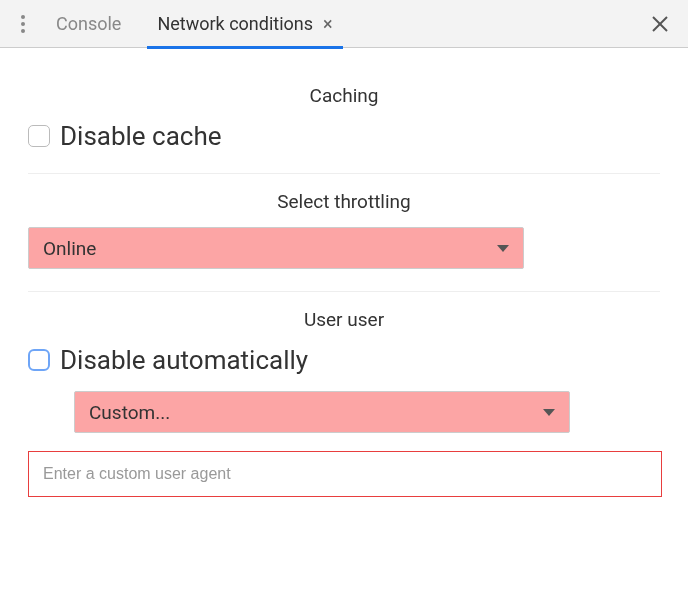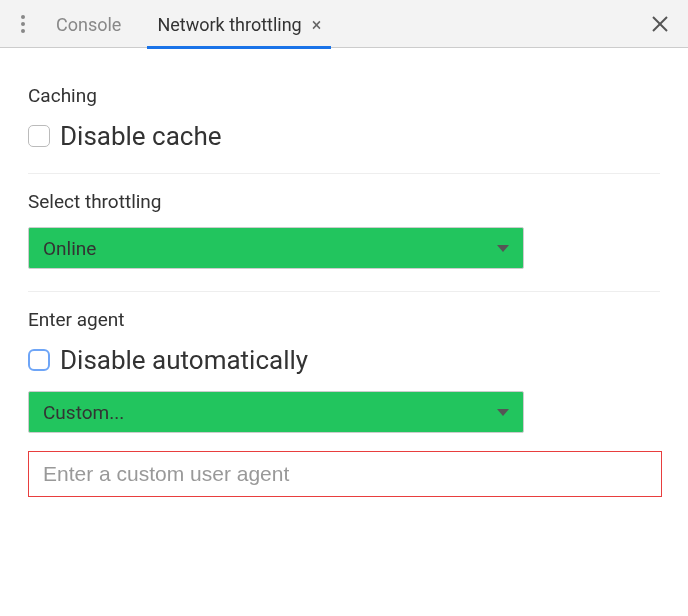--- a/index.html
+++ b/index.html
@@ -10,21 +10,21 @@
     body {
       font-family: -apple-system, BlinkMacSystemFont, "Segoe UI", Roboto, Helvetica, Arial, sans-serif;
       font-size: 16px;
       color: #333;
       background: #fff;
       width: 688px;
       height: 616px;
     }
     .tab-bar {
       display: flex;
-      align-items: flex-start;
+      align-items: center;
       height: 48px;
       background: #f3f3f3;
       border-bottom: 1px solid #ccc;
       padding: 0 8px;
     }
     .kebab-icon {
       width: 30px;
       height: 48px;
       display: flex;
       align-items: center;
@@ -91,20 +91,21 @@
       border-bottom: 1px solid #eee;
     }
     .section:last-child {
       border-bottom: none;
     }
     .section-title {
       font-size: 19px;
       color: #333;
       margin-bottom: 14px;
       font-weight: 400;
+      text-align: center;
     }
     .checkbox-row {
       display: flex;
       align-items: center;
       gap: 10px;
       font-size: 26px;
       color: #333;
     }
     .checkbox {
       width: 22px;
@@ -116,45 +117,46 @@
     }
     .checkbox.focused {
       border: 2px solid #6ea5f7;
       border-radius: 6px;
     }
     .select-box {
       width: 496px;
       height: 42px;
       border: 1px solid #ccc;
       border-radius: 2px;
-      background: #22c55e;
+      background: #fca5a5;
       display: flex;
       align-items: center;
       justify-content: space-between;
       padding: 0 14px;
       font-size: 19px;
       color: #333;
       cursor: pointer;
     }
     .select-caret {
       width: 0;
       height: 0;
       border-left: 6px solid transparent;
       border-right: 6px solid transparent;
       border-top: 7px solid #555;
     }
     .user-agent-select {
       margin-top: 16px;
+      margin-left: 46px;
     }
     .custom-ua-input {
       width: 634px;
       height: 46px;
       border: 1px solid #e83e3e;
       padding: 0 14px;
-      font-size: 21px;
+      font-size: 16px;
       color: #333;
       margin-top: 18px;
       outline: none;
     }
     .custom-ua-input::placeholder {
       color: #999;
     }
   </style>
 </head>
 <body>
@@ -164,21 +166,21 @@
     <div class="kebab-dots">
         <span></span>
         <span></span>
         <span></span>
       </div>
   </div>
   <div class="tab">
     <span>Console</span>
   </div>
   <div class="tab active">
-    <span>Network throttling</span>
+    <span>Network conditions</span>
     <span class="tab-close">×</span>
   </div>
   <div class="drawer-close">
     <svg viewBox="0 0 16 16">
       <line x1="1" y1="1" x2="15" y2="15" stroke="#555" stroke-width="2"></line>
       <line x1="15" y1="1" x2="1" y2="15" stroke="#555" stroke-width="2"></line>
     </svg>
   </div>
 </div>
 
@@ -194,21 +196,21 @@
 
   <div class="section">
     <div class="section-title">Select throttling</div>
     <div class="select-box">
       <span>Online</span>
       <span class="select-caret"></span>
     </div>
   </div>
 
   <div class="section">
-    <div class="section-title">Enter agent</div>
+    <div class="section-title">User user</div>
     <label class="checkbox-row">
       <span class="checkbox focused"></span>
       <span>Disable automatically</span>
     </label>
     <div class="select-box user-agent-select">
       <span>Custom...</span>
       <span class="select-caret"></span>
     </div>
     <input type="text" class="custom-ua-input" placeholder="Enter a custom user agent" style="">
   </div>

